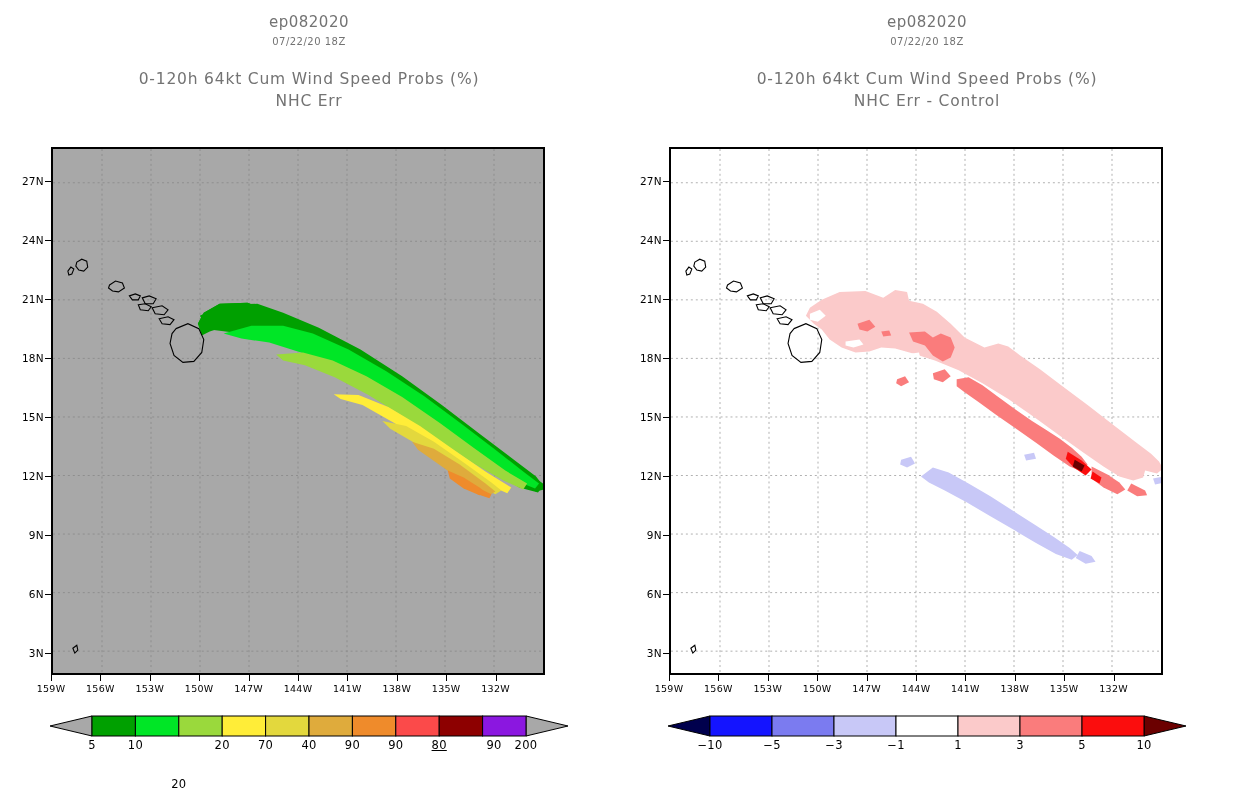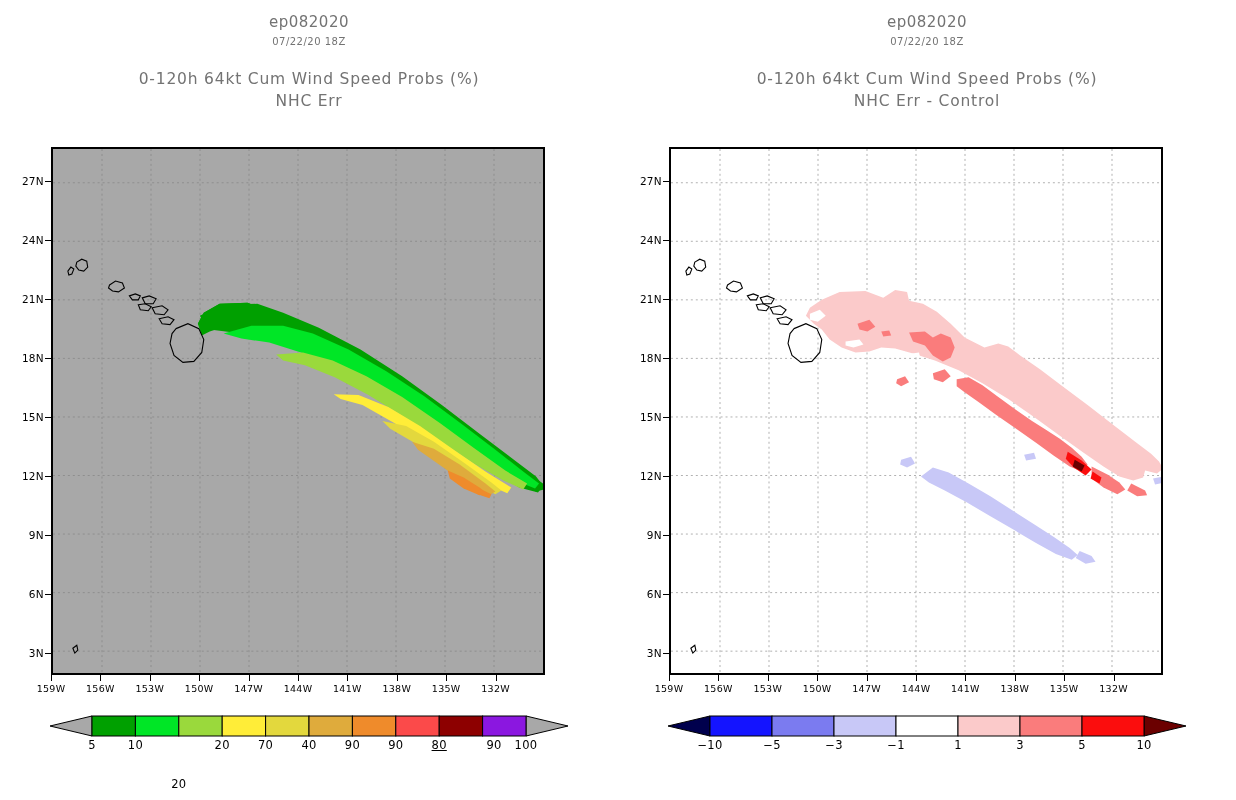--- a/index.html
+++ b/index.html
@@ -276,21 +276,21 @@
     <div class="cbar-label" style="left:60px;">5</div>
     <div class="cbar-label" style="left:103.4px;">10</div>
     <div class="cbar-label" style="left:146.8px;margin-top:39px;">20</div>
     <div class="cbar-label" style="left:190.2px;">20</div>
     <div class="cbar-label" style="left:233.6px;">70</div>
     <div class="cbar-label" style="left:277px;">40</div>
     <div class="cbar-label" style="left:320.4px;">90</div>
     <div class="cbar-label" style="left:363.8px;">90</div>
     <div class="cbar-label" style="left:407.2px;text-decoration:underline;">80</div>
     <div class="cbar-label" style="left:462px;">90</div>
-    <div class="cbar-label" style="left:494px;">100</div>
+    <div class="cbar-label" style="left:494px;">200</div>
   </div>
 </div>
 
 <div class="panel" id="panel-right">
 
   <div class="titles">
     <div class="title-storm">ep082020</div>
     <div class="title-date">07/22/20 18Z</div>
     <div class="title-main">0-120h 64kt Cum Wind Speed Probs (%)</div>
     <div class="title-sub">NHC Err - Control</div>

